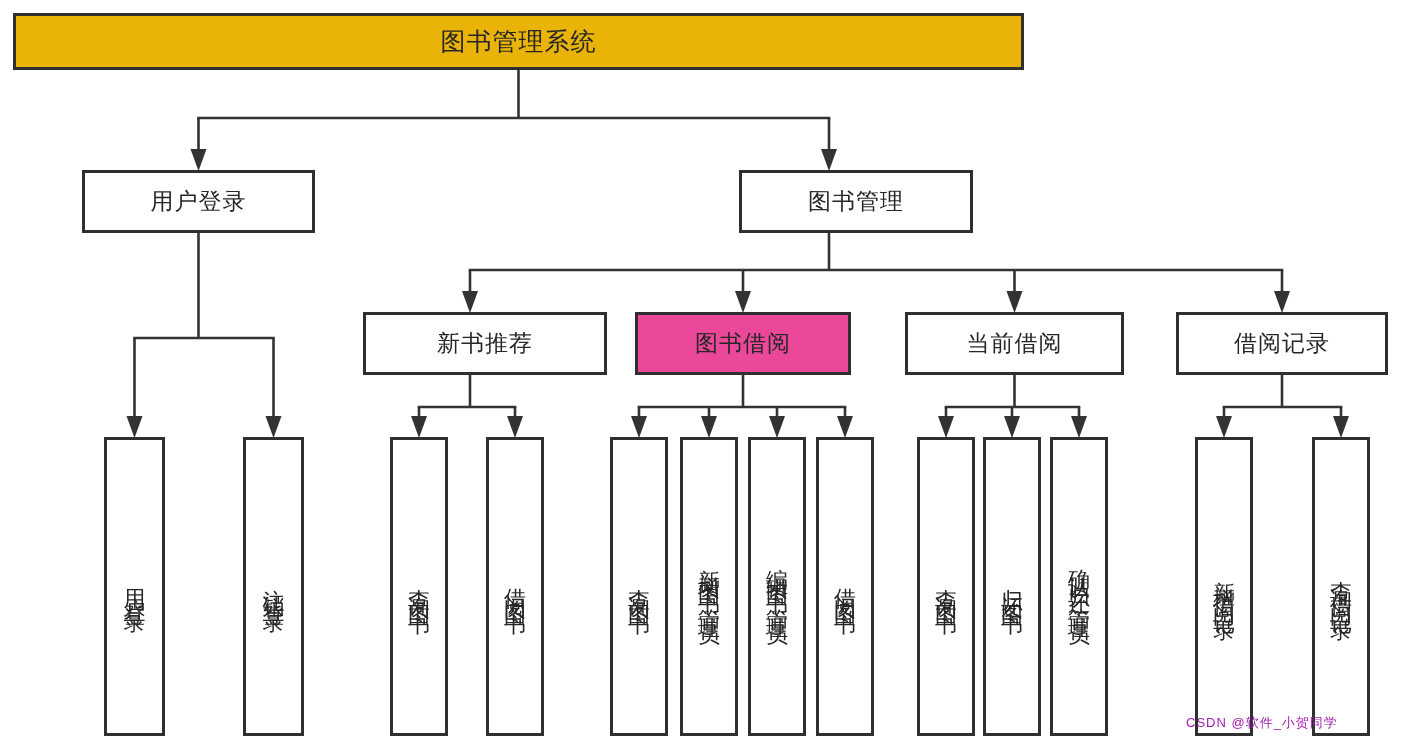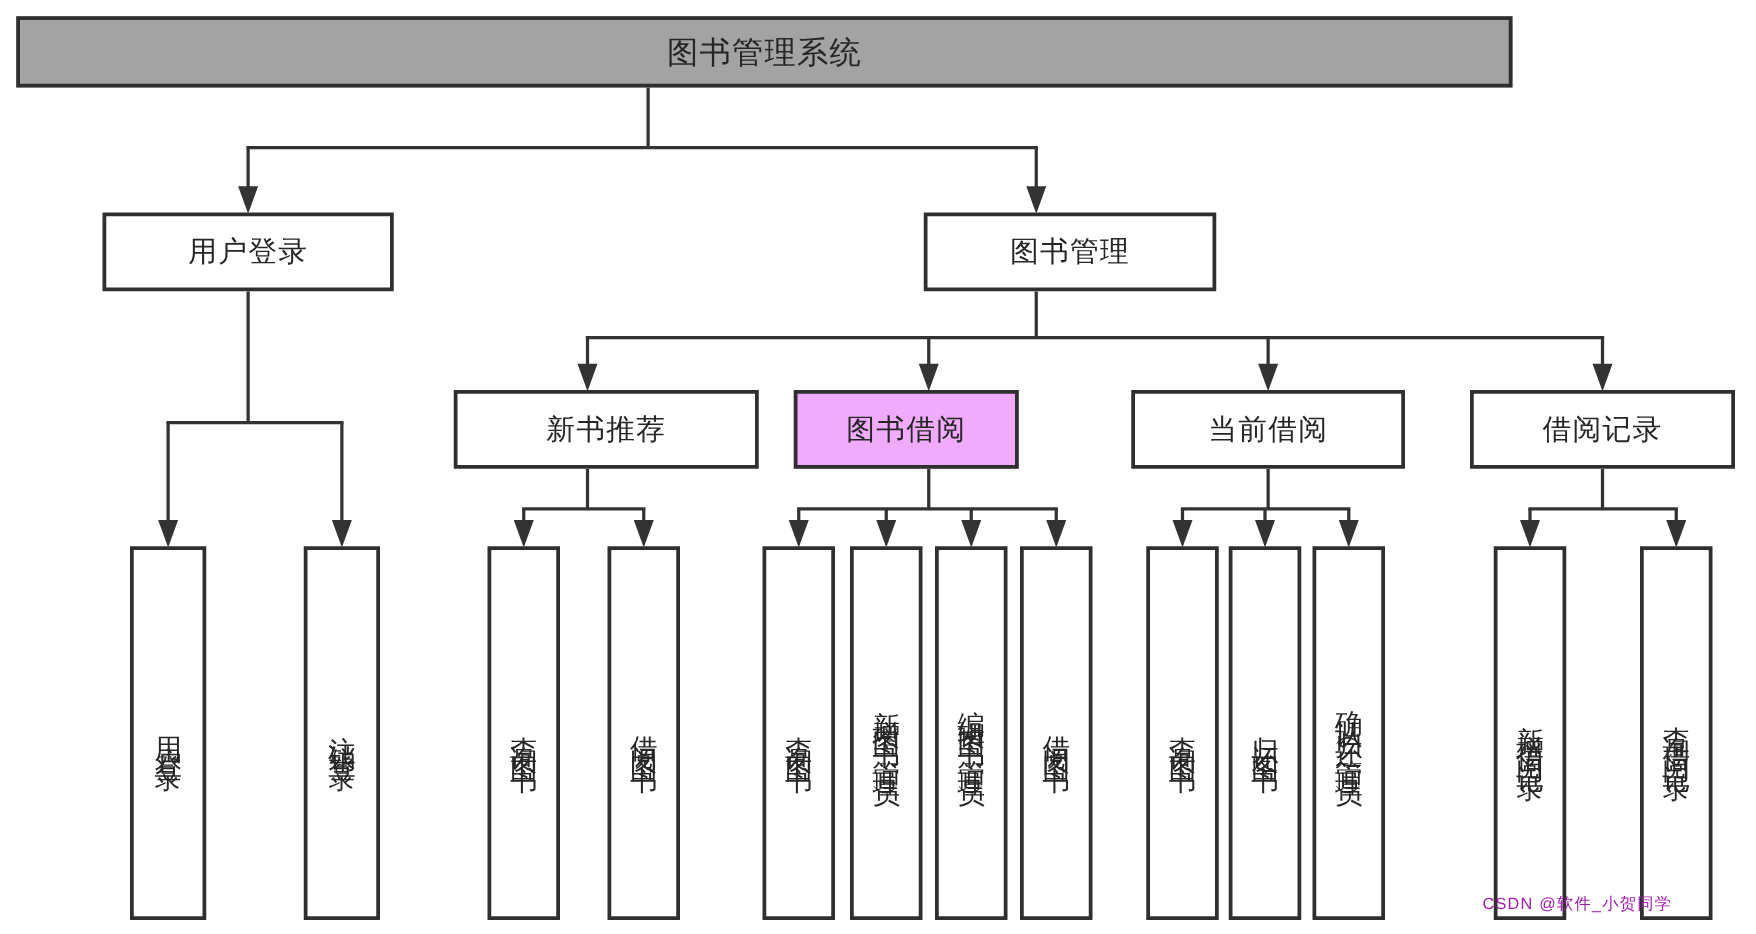--- a/index.html
+++ b/index.html
@@ -103,33 +103,33 @@
       <line x1="1079" y1="407" x2="1079" y2="423" stroke="#333333" stroke-width="2.6"></line>
       <polygon points="1071,416 1087,416 1079,438" fill="#333333"></polygon>
       <line x1="1282" y1="375" x2="1282" y2="407" stroke="#333333" stroke-width="2.6"></line>
       <line x1="1222.7" y1="407" x2="1342.3" y2="407" stroke="#333333" stroke-width="2.6"></line>
       <line x1="1224" y1="407" x2="1224" y2="423" stroke="#333333" stroke-width="2.6"></line>
       <polygon points="1216,416 1232,416 1224,438" fill="#333333"></polygon>
       <line x1="1341" y1="407" x2="1341" y2="423" stroke="#333333" stroke-width="2.6"></line>
       <polygon points="1333,416 1349,416 1341,438" fill="#333333"></polygon>
     </svg>
 
-  <div class="node h-root" style="left: 13px; top: 13px; width: 1197px; height: 57px; border-color: rgb(47, 47, 47); background: #a3a3a3;">
+  <div class="node h-root" style="left: 13px; top: 13px; width: 1011px; height: 57px; border-color: rgb(47, 47, 47); background: #eab308;">
       <span class="node-label">图书管理系统</span>
     </div>
     <div class="node h-branch" style="left: 82px; top: 170px; width: 233px; height: 63px; border-color: rgb(47, 47, 47); background: rgb(255, 255, 255);">
       <span class="node-label">用户登录</span>
     </div>
     <div class="node h-branch" style="left: 739px; top: 170px; width: 234px; height: 63px; border-color: rgb(47, 47, 47); background: rgb(255, 255, 255);">
       <span class="node-label">图书管理</span>
     </div>
     <div class="node h-branch" style="left: 363px; top: 312px; width: 244px; height: 63px; border-color: rgb(47, 47, 47); background: rgb(255, 255, 255);">
       <span class="node-label">新书推荐</span>
     </div>
-    <div class="node h-branch" style="left: 635px; top: 312px; width: 180px; height: 63px; border-color: rgb(47, 47, 47); background: #f0abfc; text-align: center;">
+    <div class="node h-branch" style="left: 635px; top: 312px; width: 216px; height: 63px; border-color: rgb(47, 47, 47); background: #ec4899; text-align: center;">
       <span class="node-label">图书借阅</span>
     </div>
     <div class="node h-branch" style="left: 905px; top: 312px; width: 219px; height: 63px; border-color: rgb(47, 47, 47); background: rgb(255, 255, 255);">
       <span class="node-label">当前借阅</span>
     </div>
     <div class="node h-branch" style="left: 1176px; top: 312px; width: 212px; height: 63px; border-color: rgb(47, 47, 47); background: rgb(255, 255, 255);">
       <span class="node-label">借阅记录</span>
     </div>
     <div class="node v-leaf" style="left: 104px; top: 437px; width: 61px; height: 299px; border-color: rgb(47, 47, 47); background: rgb(255, 255, 255);">
       <span class="node-label">用户登录</span>

